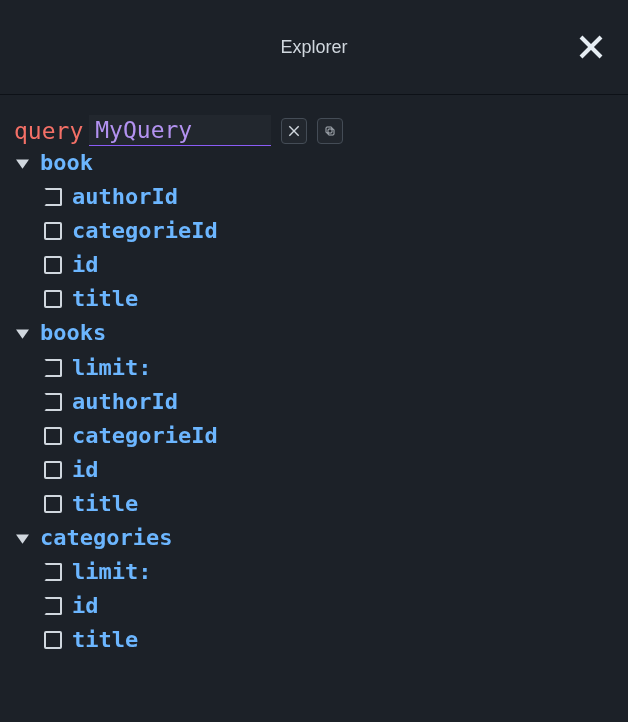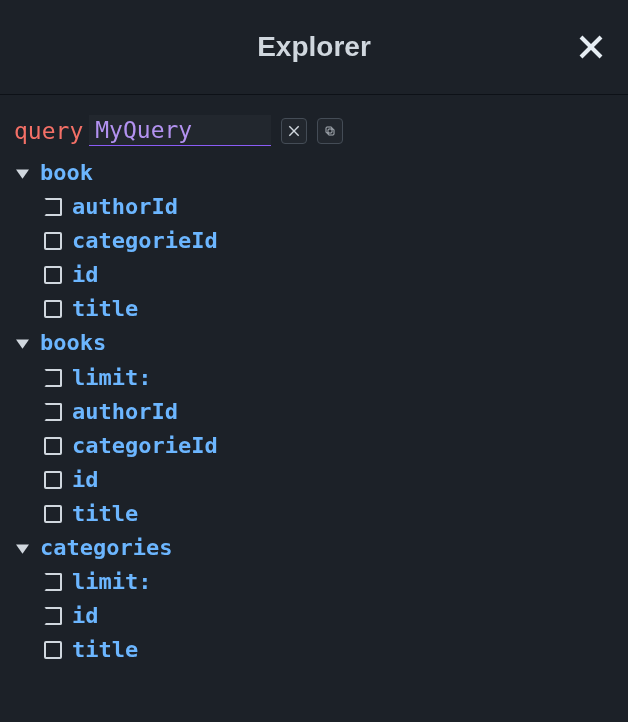--- a/index.html
+++ b/index.html
@@ -17,22 +17,22 @@
   }
   .header {
     height: 95px;
     border-bottom: 1px solid #0d1117;
     display: flex;
     align-items: center;
     justify-content: center;
     position: relative;
   }
   .title {
-    font-size: 28px;
-    font-weight: 700;
+    font-size: 18px;
+    font-weight: 400;
     color: #d0d7de;
   }
   .close-btn {
     position: absolute;
     right: 20px;
     top: 50%;
     transform: translateY(-50%);
     width: 34px;
     height: 34px;
     cursor: pointer;
@@ -46,21 +46,20 @@
     stroke: #e6edf3;
     stroke-width: 3.2;
   }
   .content {
     padding: 20px 14px;
   }
   .query-row {
     display: flex;
     align-items: center;
     gap: 6px;
-    margin-bottom: 10px;
   }
   .kw-query {
     font-family: ui-monospace, SFMono-Regular, "SF Mono", Menlo, Consolas, monospace;
     font-size: 23px;
     color: #f47067;
   }
   .query-name-input {
     font-family: ui-monospace, SFMono-Regular, "SF Mono", Menlo, Consolas, monospace;
     font-size: 23px;
     color: #b392f0;

